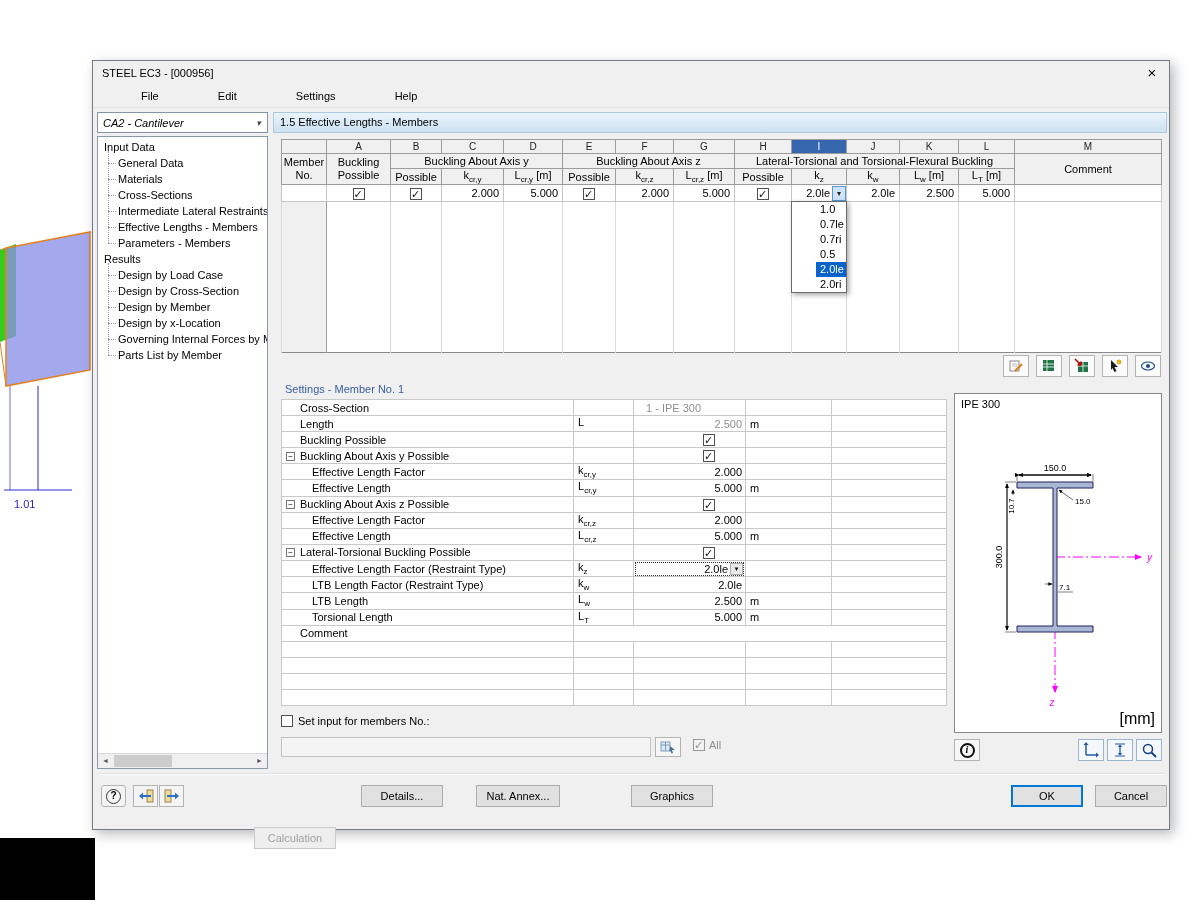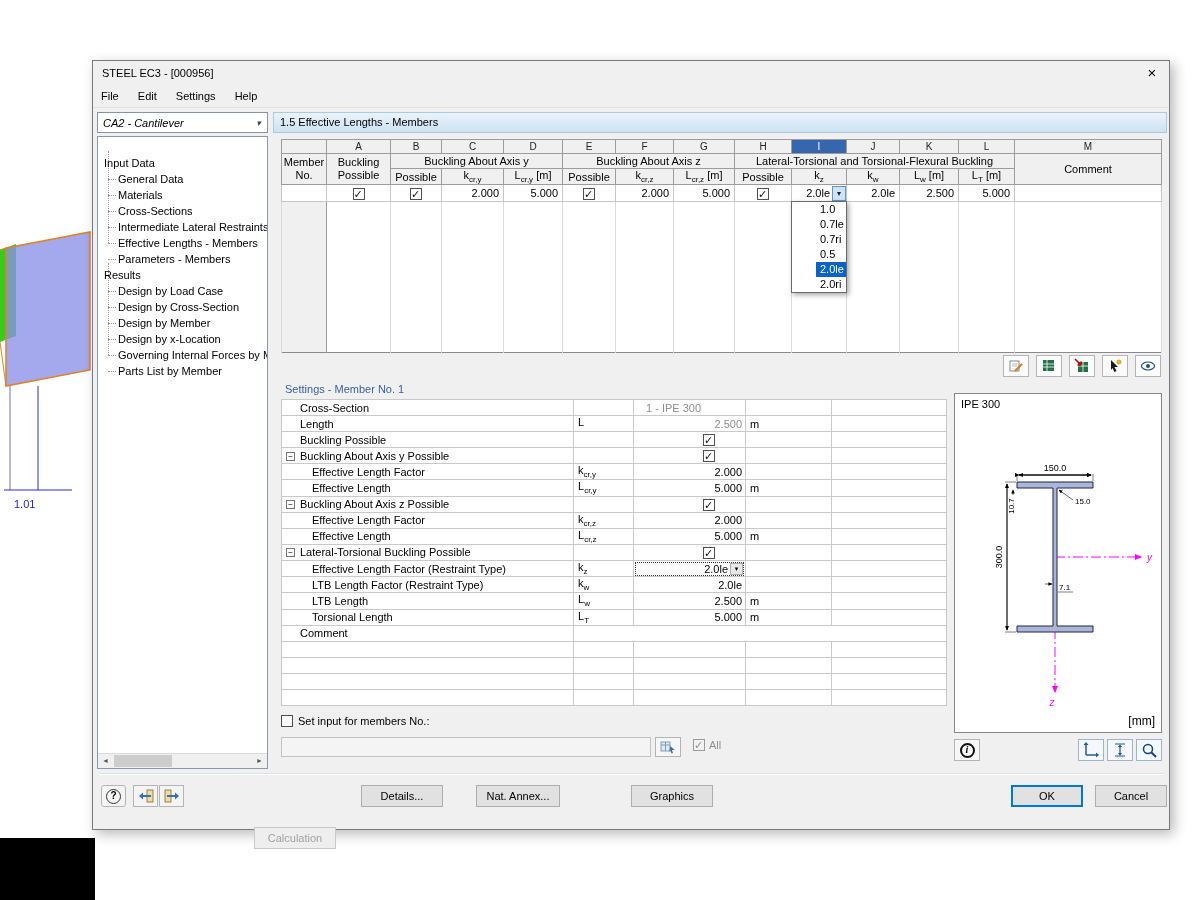--- a/index.html
+++ b/index.html
@@ -10,27 +10,27 @@
   .vp{position:absolute;left:0;top:220px;}
   .vp-label{position:absolute;left:14px;top:498px;color:#2323c8;}
   .black-strip{position:absolute;left:0;top:838px;width:95px;height:62px;background:#000;}
   
   .dialog{position:absolute;left:92px;top:60px;width:1078px;height:770px;background:#f0f0f0;
           border:1px solid #747b84;box-shadow:4px 4px 12px rgba(0,0,0,.28);}
   .titlebar{position:absolute;left:0;top:0;width:100%;height:26px;}
   .title{position:absolute;left:9px;top:6px;}
   .close-btn{position:absolute;right:0;top:0;width:34px;height:26px;text-align:center;line-height:24px;font-size:15px;}
   .menubar{position:absolute;left:0;top:26px;width:100%;height:21px;border-bottom:1px solid #e4e4e4;}
-  .menu-item{display:inline-block;padding:3px 8px 0 8px;height:20px;}
+  .menu-item{display:inline-block;padding:3px 8px 0 8px;height:20px;margin-left:40px;}
   
   .case-sel{position:absolute;left:4px;top:51px;width:171px;height:21px;background:#fff;border:1px solid #8694a5;display:flex;align-items:center;font-style:italic;}
   .case-sel .txt{flex:1;padding-left:5px;}
   .case-sel .dd-btn{width:17px;text-align:center;color:#444;font-size:9px;}
   .tree{position:absolute;left:4px;top:75px;width:171px;height:633px;background:#fff;border:1px solid #8a98a8;overflow:hidden;}
-  .tree-inner{position:relative;padding-top:18px;}
+  .tree-inner{position:relative;padding-top:2px;}
   .titem{height:16px;line-height:16px;white-space:nowrap;overflow:hidden;position:relative;}
   .titem.l0{padding-left:6px;}
   .titem.l1{padding-left:20px;}
   .titem.l1::before{content:"";position:absolute;left:10px;top:8px;width:8px;border-top:1px dotted #9a9a9a;}
   .tline{position:absolute;left:10px;width:0;border-left:1px dotted #9a9a9a;}
   .hscroll{position:absolute;left:0;bottom:0;width:100%;height:15px;background:#f0f0f0;border-top:1px solid #dadada;}
   .sarrow{position:absolute;top:0;width:15px;height:14px;text-align:center;line-height:14px;font-size:7px;color:#555;}
   .sarrow.left{left:0;} .sarrow.right{right:0;}
   .sthumb{position:absolute;left:16px;top:1px;width:58px;height:12px;background:#cdcdcd;}
   
@@ -83,21 +83,21 @@
   .sfocus .cval{flex:1;text-align:right;padding-right:2px;}
   .sfocus .cbtn{width:13px;height:12px;background:#e8e8e8;border:1px solid #b0b0b0;font-size:7px;line-height:10px;text-align:center;}
   
   .set-input-row{position:absolute;left:188px;top:654px;display:flex;align-items:center;gap:5px;}
   .members-input{position:absolute;left:188px;top:676px;width:370px;height:20px;border:1px solid #c2c2c2;background:#f4f4f4;font-family:"Liberation Sans",sans-serif;}
   .pick-btn{position:absolute;left:562px;top:676px;width:26px;height:20px;border:1px solid #b4b4b4;background:#f6f6f6;display:flex;align-items:center;justify-content:center;}
   .all-wrap{position:absolute;left:600px;top:678px;display:flex;gap:4px;align-items:center;color:#8f8f8f;}
   
   .section-panel{position:absolute;left:861px;top:332px;width:208px;height:340px;background:#fff;border:1px solid #888;}
   .section-title{position:absolute;left:6px;top:4px;}
-  .section-unit{position:absolute;right:6px;bottom:4px;font-size:12px;}
+  .section-unit{position:absolute;right:6px;bottom:4px;font-size:16px;}
   .section-svg{position:absolute;left:0;top:0;}
   .section-btns{position:absolute;left:861px;top:678px;width:208px;display:flex;justify-content:space-between;align-items:center;}
   .sec-right{display:flex;gap:3px;}
   .sec-btn{width:26px;height:22px;border:1px solid #9cb4cc;background:#f4f8fc;display:flex;align-items:center;justify-content:center;}
   .info-btn{width:26px;height:22px;border:1px solid #b4b4b4;background:#f6f6f6;display:flex;align-items:center;justify-content:center;}
   .info-glyph{width:15px;height:15px;border:2px solid #111;border-radius:50%;font:italic bold 10px "Liberation Serif",serif;line-height:10px;text-align:center;}
   
   .groove{position:absolute;left:6px;right:6px;top:712px;border-top:1px solid #dfdfdf;border-bottom:1px solid #fff;}
   .btn{position:absolute;top:724px;height:22px;background:#e1e1e1;border:1px solid #adadad;text-align:center;line-height:20px;}
   #btn-calc{left:161px;width:82px;color:#a2a2a2;background:#eee;border-color:#c9c9c9;margin-top:42px;}

